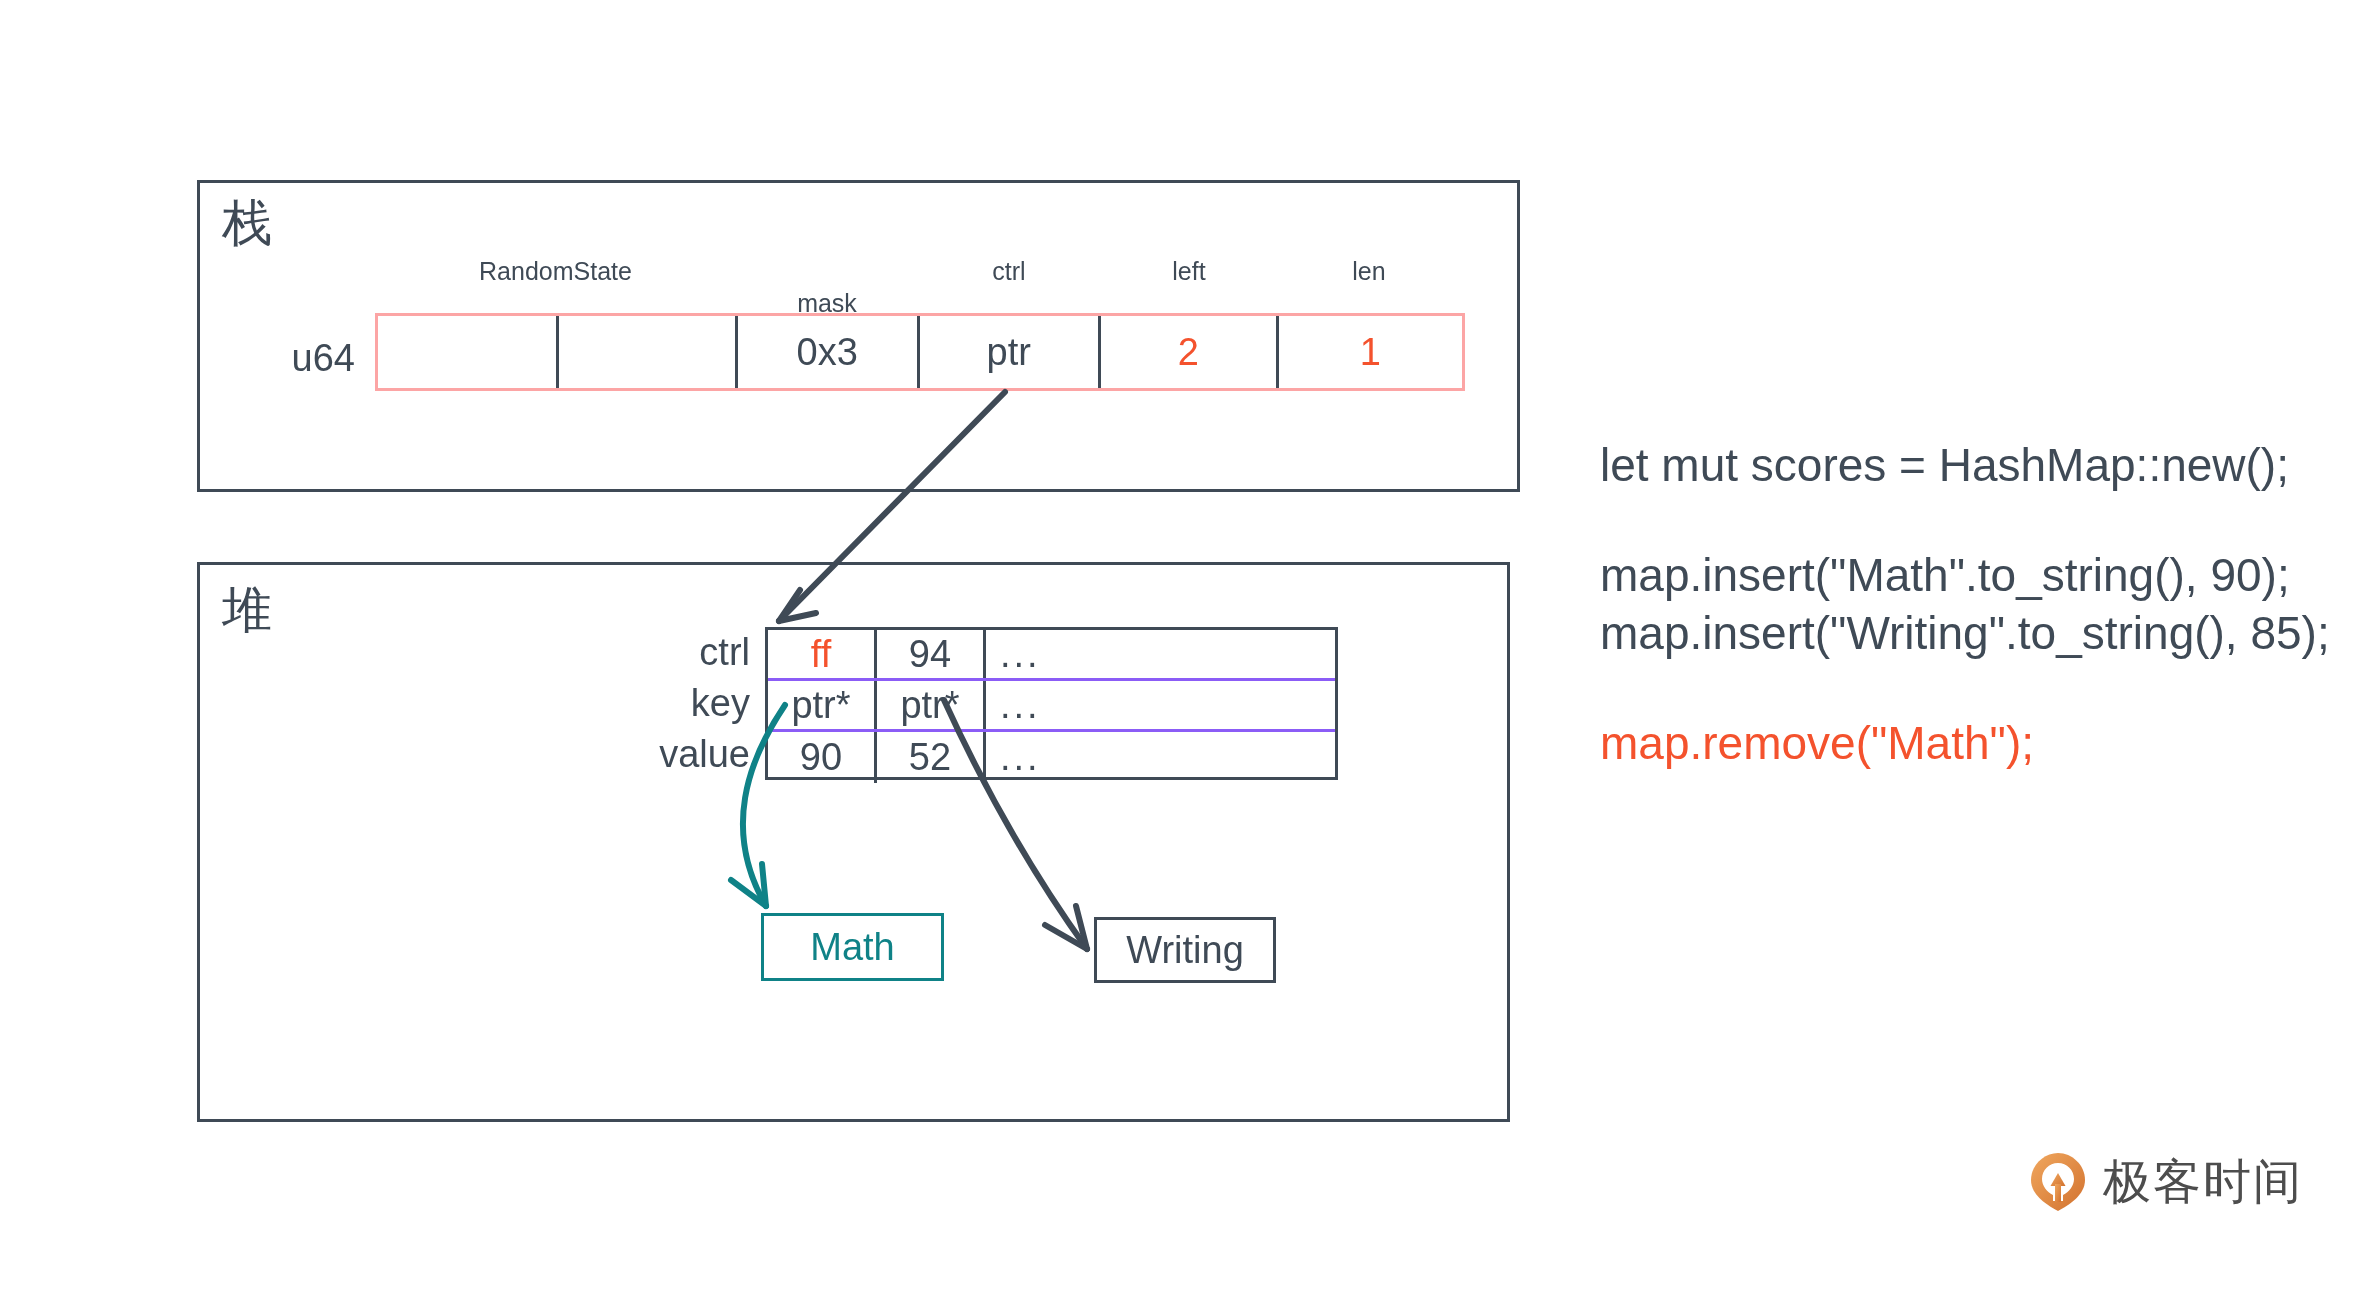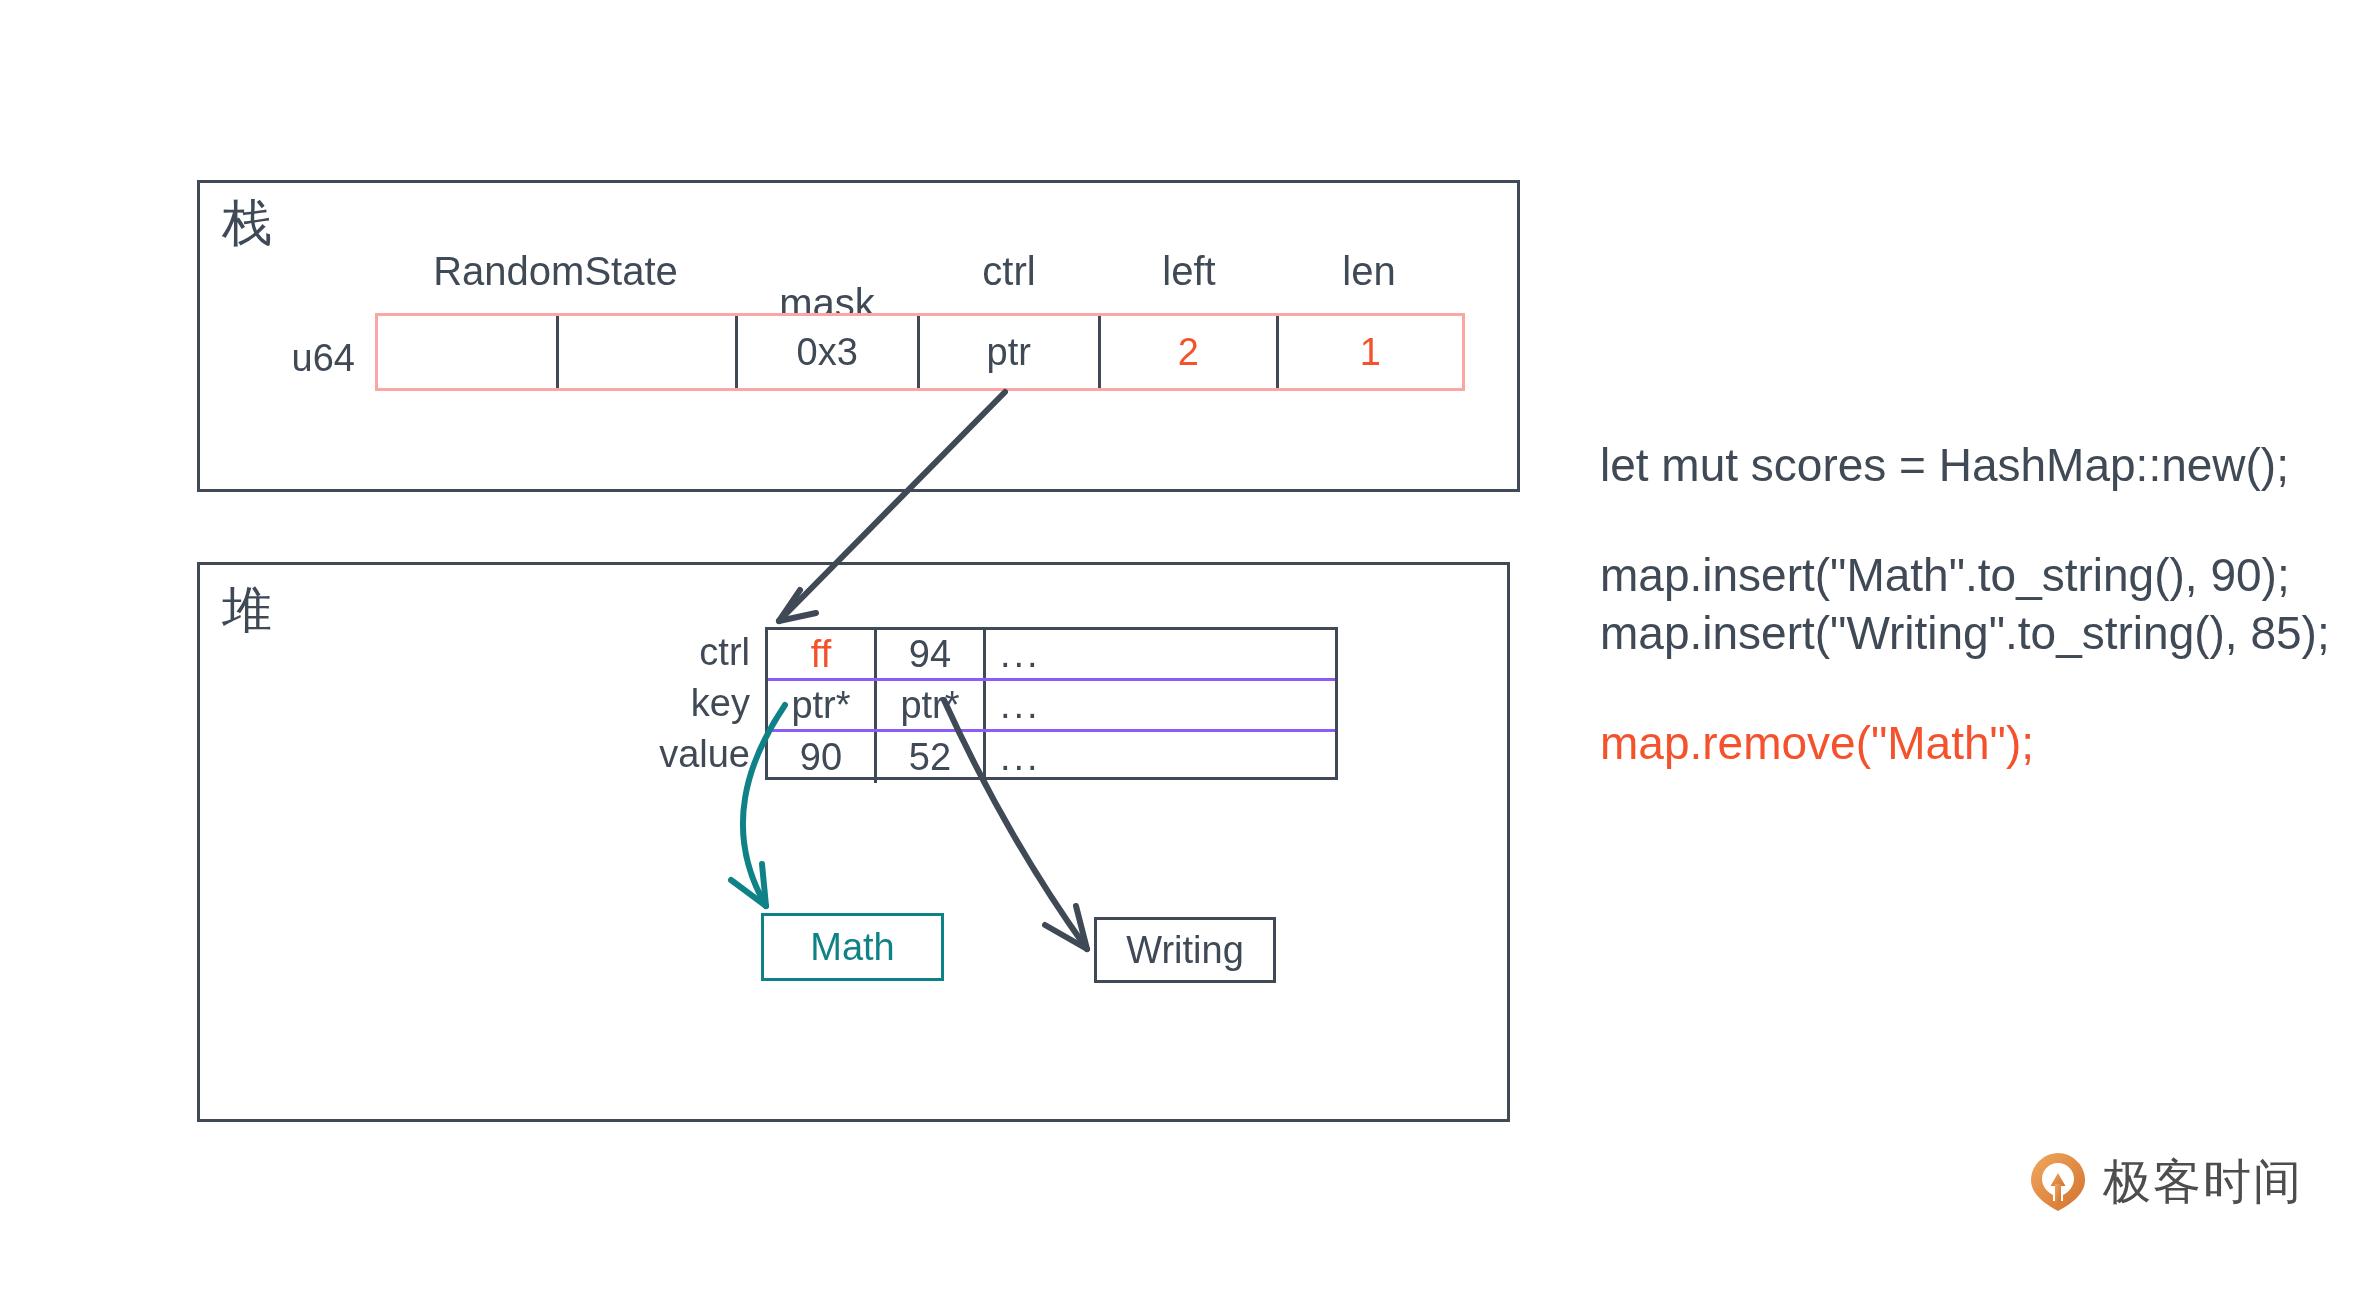--- a/index.html
+++ b/index.html
@@ -45,21 +45,21 @@
     white-space: nowrap;
   }
 
   
   .stack-headers {
     position: absolute;
     display: flex;
     height: 46px;
   }
   .stack-headers .hdr {
-    font-size: 40px;
+    font-size: 25px;
     color: #3f4a56;
     text-align: center;
     line-height: 46px;
     white-space: nowrap;
     box-sizing: border-box;
   }
 
   .stack-table {
     position: absolute;
     display: flex;

